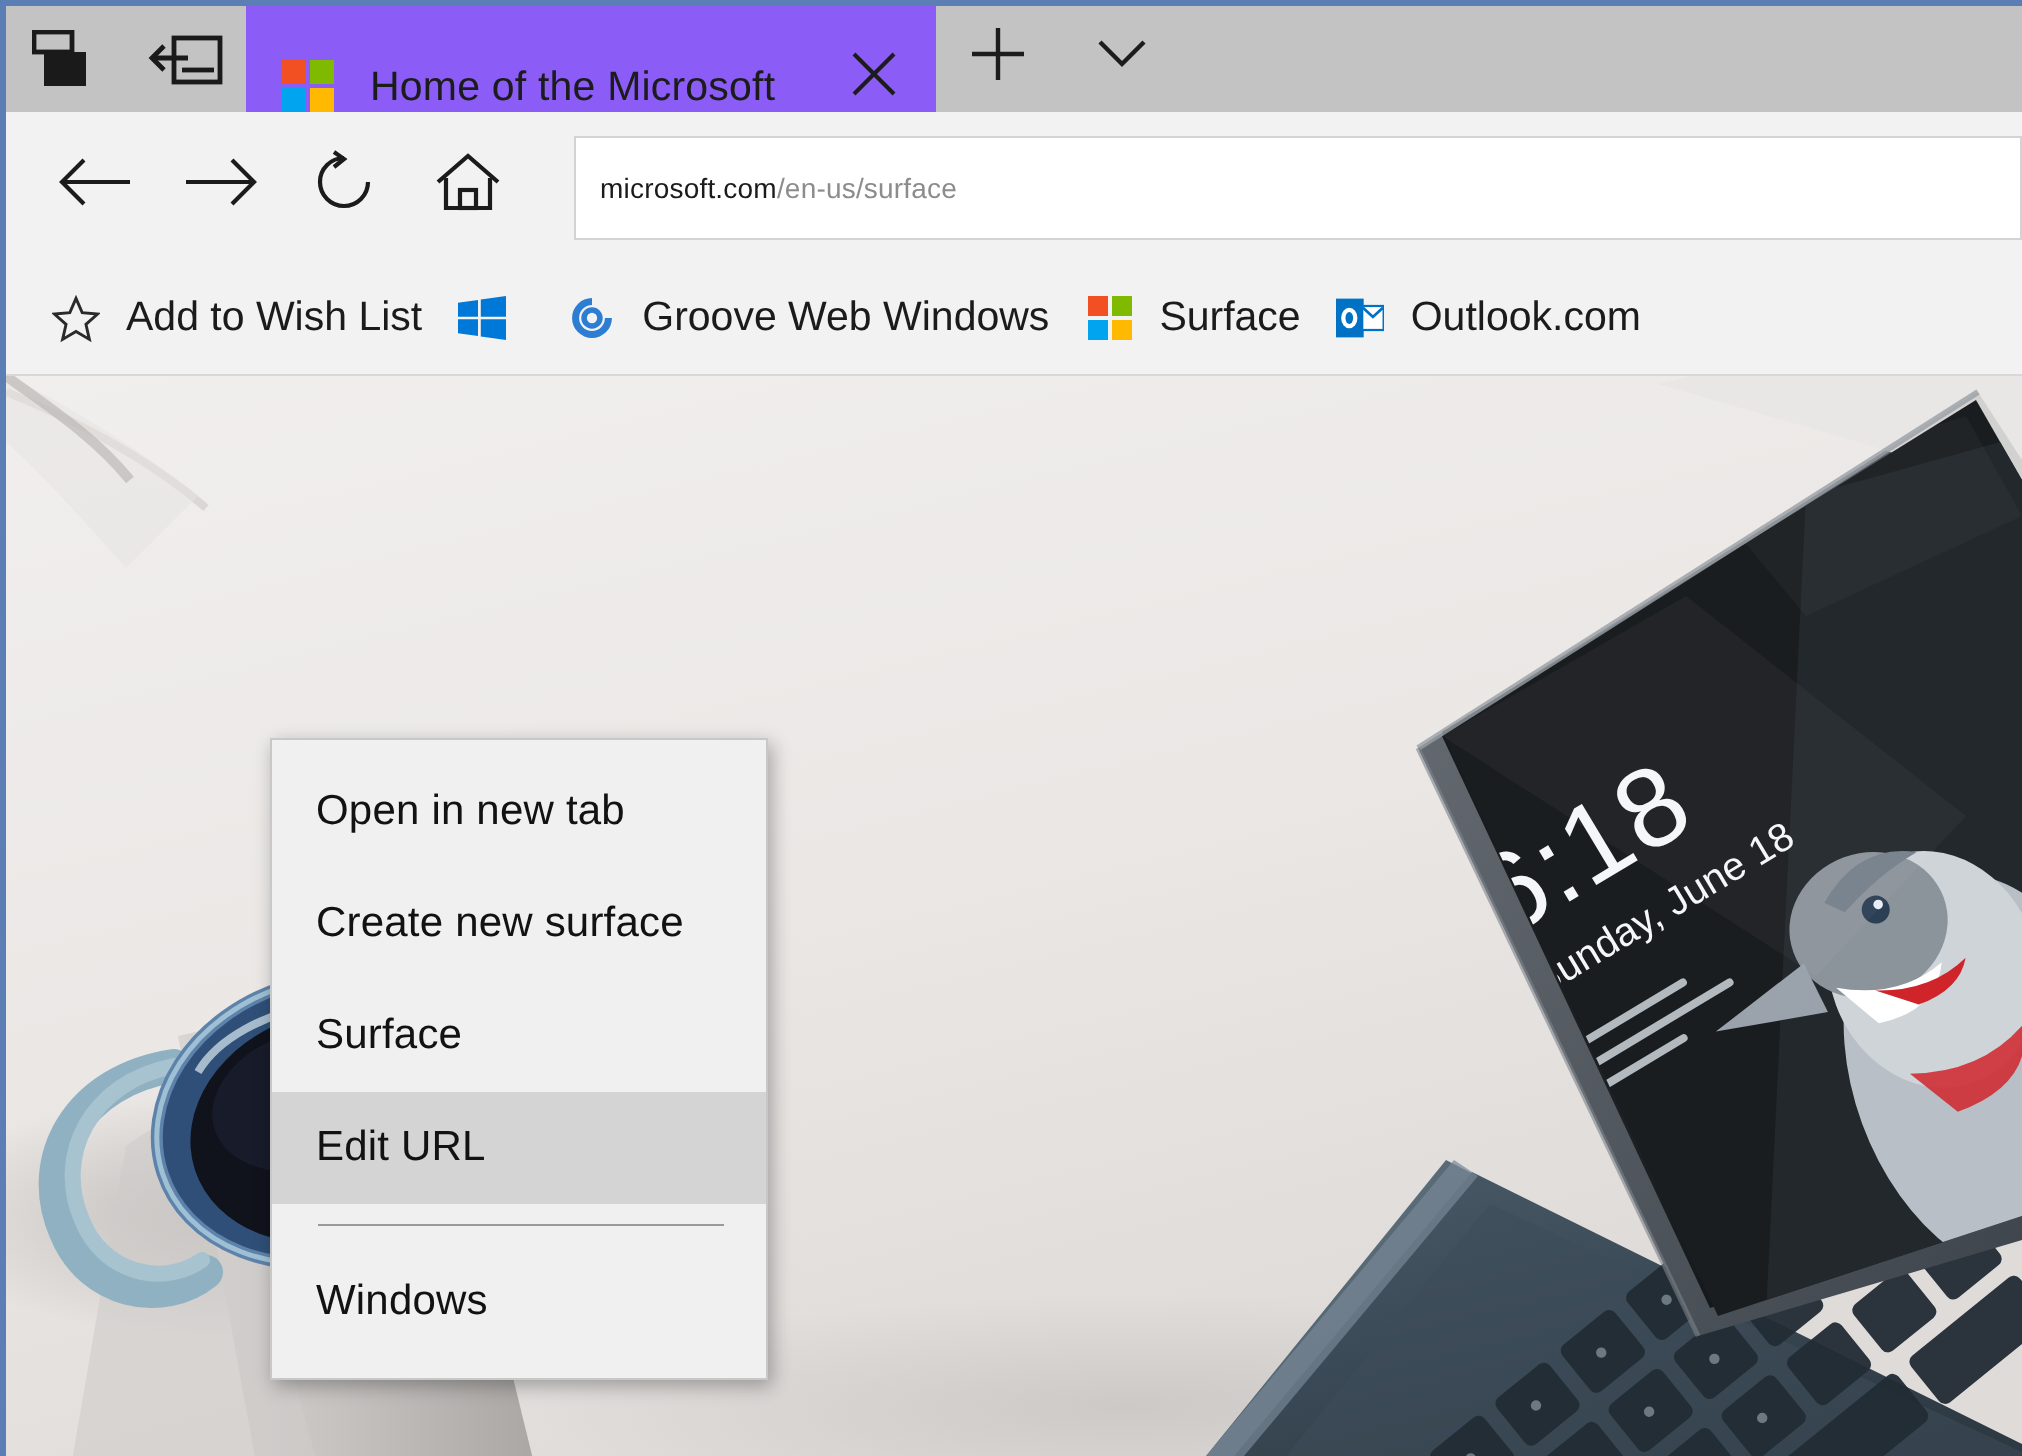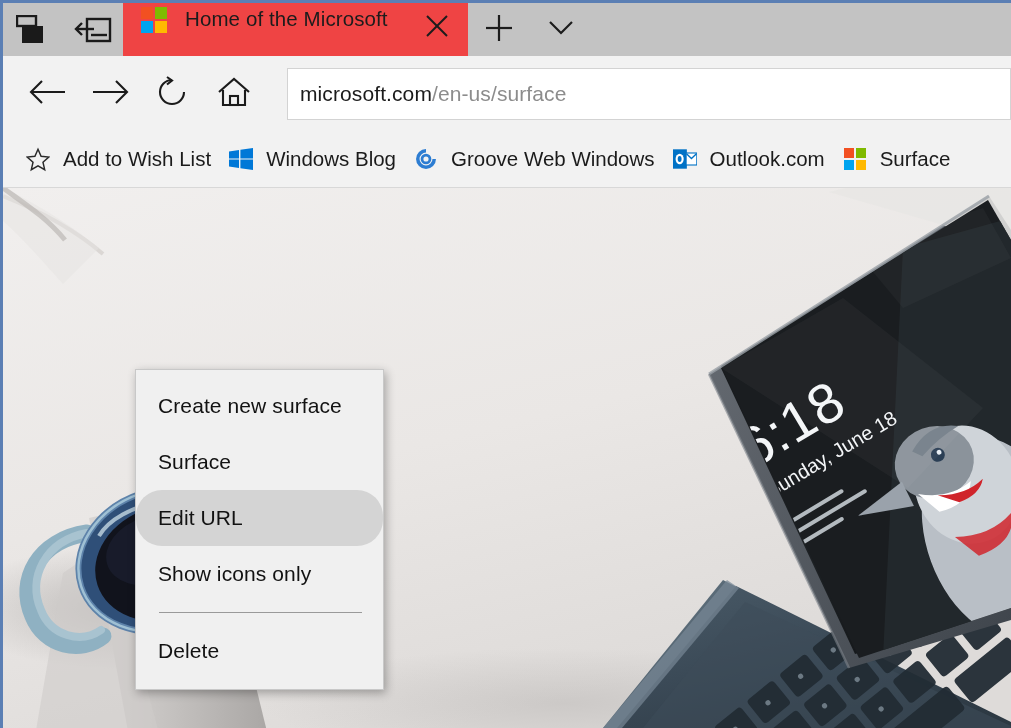--- a/index.html
+++ b/index.html
@@ -28,24 +28,24 @@
   }
   .tb-sysbtn {
     width: 60px;
     display: flex; align-items: center; justify-content: center;
     background: #c3c3c3;
   }
   .tb-sysbtn svg { display: block; }
 
   .tab {
     width: 345px;
-    background: #ef4444;
-    display: flex;
-    align-items: flex-start;
-    padding: 4px 12px 0 18px;
+    background: #8b5cf6;
+    display: flex;
+    align-items: flex-end;
+    padding: 16px 12px 0 18px;
     position: relative;
   }
   .tab .fav {
     width: 26px; height: 26px;
     flex: 0 0 26px;
     display: grid;
     grid-template-columns: 1fr 1fr;
     grid-template-rows: 1fr 1fr;
     gap: 2px;
   }
@@ -89,21 +89,21 @@
     height: 52px;
     margin-left: 22px;
     background: #ffffff;
     border: 1px solid #d3d3d3;
     display: flex;
     align-items: center;
     padding: 0 12px;
     overflow: hidden;
   }
   .url {
-    font-size: 21px;
+    font-size: 14px;
     white-space: nowrap;
     letter-spacing: .1px;
   }
   .url .host { color: #1b1b1b; }
   .url .path { color: #8c8c8c; }
 
   
   #favbar {
     height: 57px;
     background: #f2f2f2;
@@ -163,21 +163,21 @@
   .mi {
     height: 56px;
     display: flex;
     align-items: center;
     padding-left: 22px;
     font-size: 21px;
     color: #121212;
     white-space: nowrap;
     letter-spacing: .1px;
   }
-  .mi.hl { background: #d4d4d4; border-radius: 26px; }
+  .mi.hl { background: #d4d4d4; }
   .msep {
     height: 1px;
     background: #9a9a9a;
     margin: 10px 21px 10px 23px;
   }
 </style>
 </head>
 <body>
 
 <div id="window">
@@ -297,56 +297,55 @@
 
     <div class="favitem">
       <span class="ic">
         <svg width="24" height="22" viewBox="0 0 24 22">
           <polygon points="0,3.4 10,2 10,10.4 0,10.4" fill="#0078D7"></polygon>
           <polygon points="11.4,1.8 24,0 24,10.4 11.4,10.4" fill="#0078D7"></polygon>
           <polygon points="0,11.6 10,11.6 10,20 0,18.6" fill="#0078D7"></polygon>
           <polygon points="11.4,11.6 24,11.6 24,22 11.4,20.2" fill="#0078D7"></polygon>
         </svg>
       </span>
-      <span class="lbl">Windows Blog</span>
     </div>
 
     <div class="favitem">
       <span class="ic">
         <svg width="26" height="26" viewBox="0 0 26 26">
           <path d="M13 2.2 A10.8 10.8 0 1 0 23.8 13 L20 13 A7 7 0 1 1 13 6 Z" fill="#2D7DD2"></path>
           <circle cx="13" cy="13" r="4.3" fill="none" stroke="#2D7DD2" stroke-width="3"></circle>
         </svg>
       </span>
       <span class="lbl">Groove Web Windows</span>
+    </div>
+
+    <div class="favitem">
+      <span class="ic">
+        <span class="ms-grid">
+          <i style="background:#F25022"></i>
+            <i style="background:#7FBA00"></i>
+          <i style="background:#00A4EF"></i>
+            <i style="background:#FFB900"></i>
+        </span>
+      </span>
+      <span class="lbl">Surface</span>
     </div>
 
     <div class="favitem">
       <span class="ic">
         <svg width="26" height="22" viewBox="0 0 26 22">
           <rect x="0" y="0.5" width="15" height="21" fill="#0072C6"></rect>
           <ellipse cx="7.2" cy="11" rx="4.4" ry="5.6" fill="#ffffff"></ellipse>
           <ellipse cx="7.2" cy="11" rx="2.1" ry="3.2" fill="#0072C6"></ellipse>
           <rect x="14.2" y="4.5" width="11.6" height="13" fill="#ffffff" stroke="#0072C6" stroke-width="1.2"></rect>
           <polyline points="14.6,5.4 20,10.4 25.4,5.4" fill="none" stroke="#0072C6" stroke-width="1.5"></polyline>
         </svg>
       </span>
       <span class="lbl">Outlook.com</span>
-    </div>
-
-    <div class="favitem">
-      <span class="ic">
-        <span class="ms-grid">
-          <i style="background:#F25022"></i>
-            <i style="background:#7FBA00"></i>
-          <i style="background:#00A4EF"></i>
-            <i style="background:#FFB900"></i>
-        </span>
-      </span>
-      <span class="lbl">Surface</span>
     </div>
   </div>
 
   <div id="page">
 
     <svg id="photo" viewBox="0 0 1008 540" preserveAspectRatio="xMidYMid slice">
       <defs>
         <linearGradient id="desk" x1="0" y1="0" x2="0.45" y2="1">
           <stop offset="0" stop-color="#f1efee"></stop>
           <stop offset="0.55" stop-color="#eae7e5"></stop>
@@ -522,38 +521,38 @@
       <line x1="706" y1="186" x2="986" y2="8" stroke="#9aa0a6" stroke-width="3" opacity="0.8"></line>
       <line x1="706" y1="186" x2="846" y2="480" stroke="#7d838a" stroke-width="2.5" opacity="0.6"></line>
 
       <polygon points="600,540 724,392 736,400 614,546" fill="#778795" opacity="0.7"></polygon>
 
       <path d="M0 0 C 22 16 44 30 62 52" fill="none" stroke="#bcb8b5" stroke-width="5" opacity="0.7"></path>
     </svg>
 
     <div id="ctxmenu">
 
+      <div class="mi">
+        <span>Open in new tab</span>
+      </div>
 
       <div class="mi">
         <span>Create new surface</span>
       </div>
 
       <div class="mi">
         <span>Surface</span>
       </div>
 
       <div class="mi hl">
         <span>Edit URL</span>
       </div>
 
+
+      <div class="msep"></div>
+
       <div class="mi">
-        <span>Show icons only</span>
-      </div>
-
-      <div class="msep"></div>
-
-      <div class="mi">
-        <span>Delete</span>
+        <span>Windows</span>
       </div>
     </div>
 
   </div>
 </div>
 
 </body></html>

